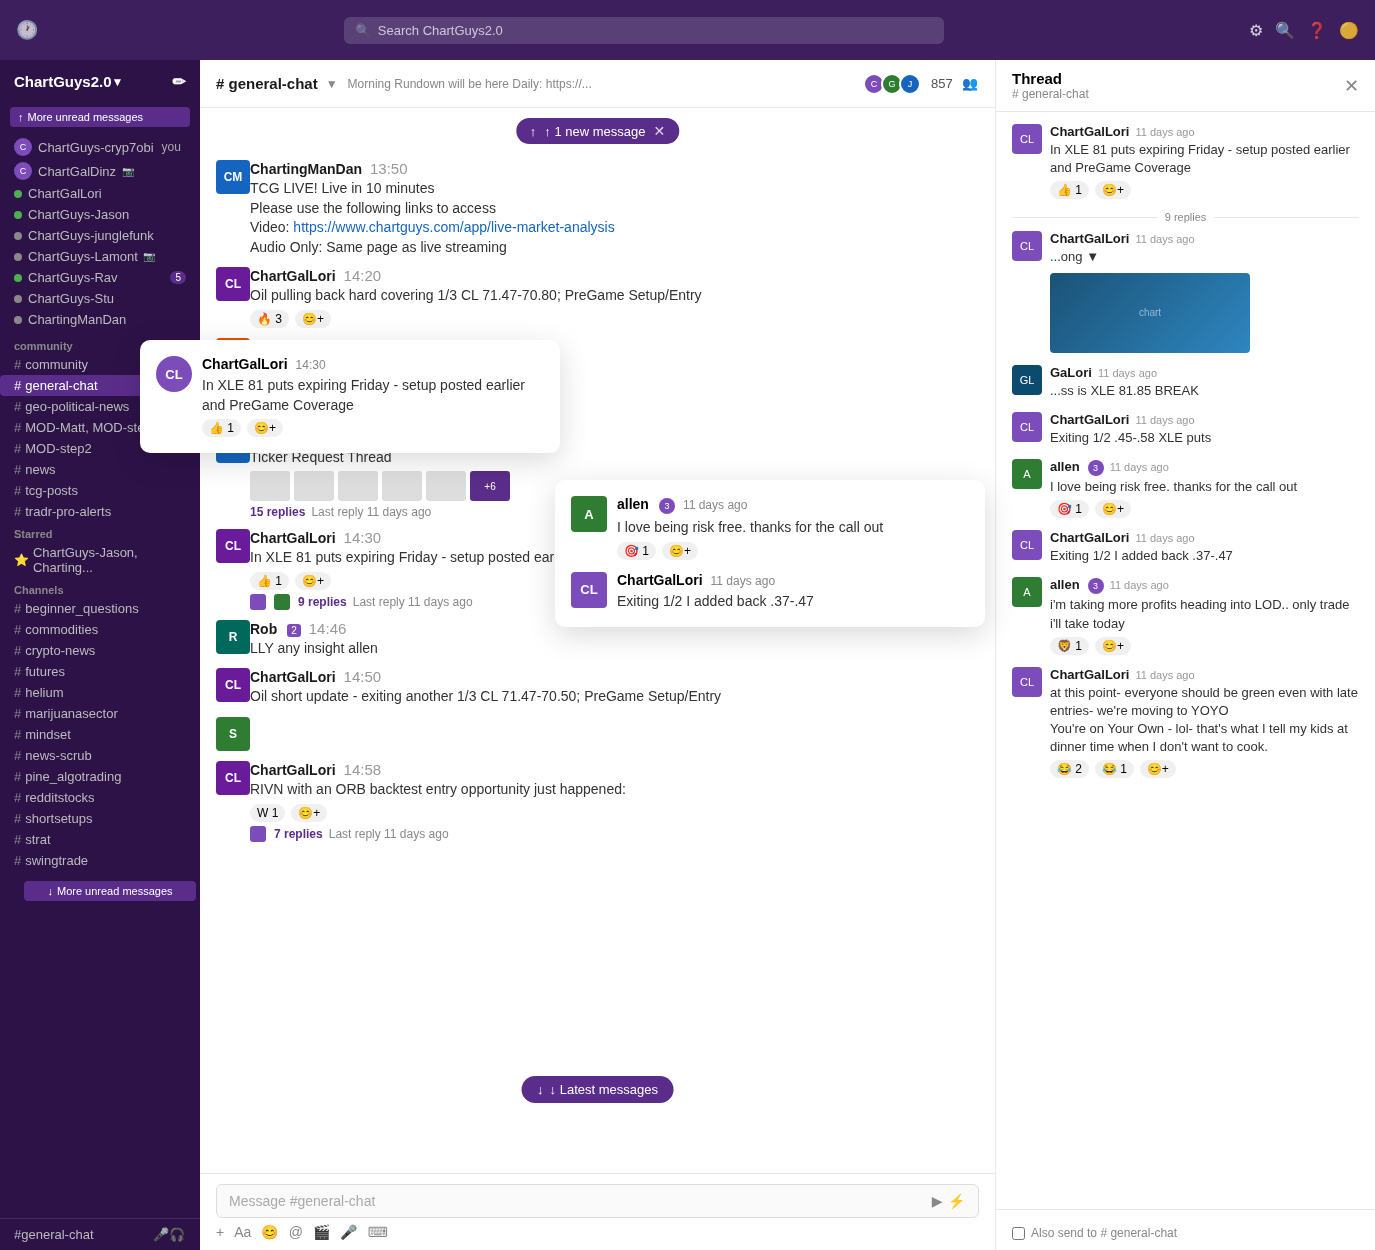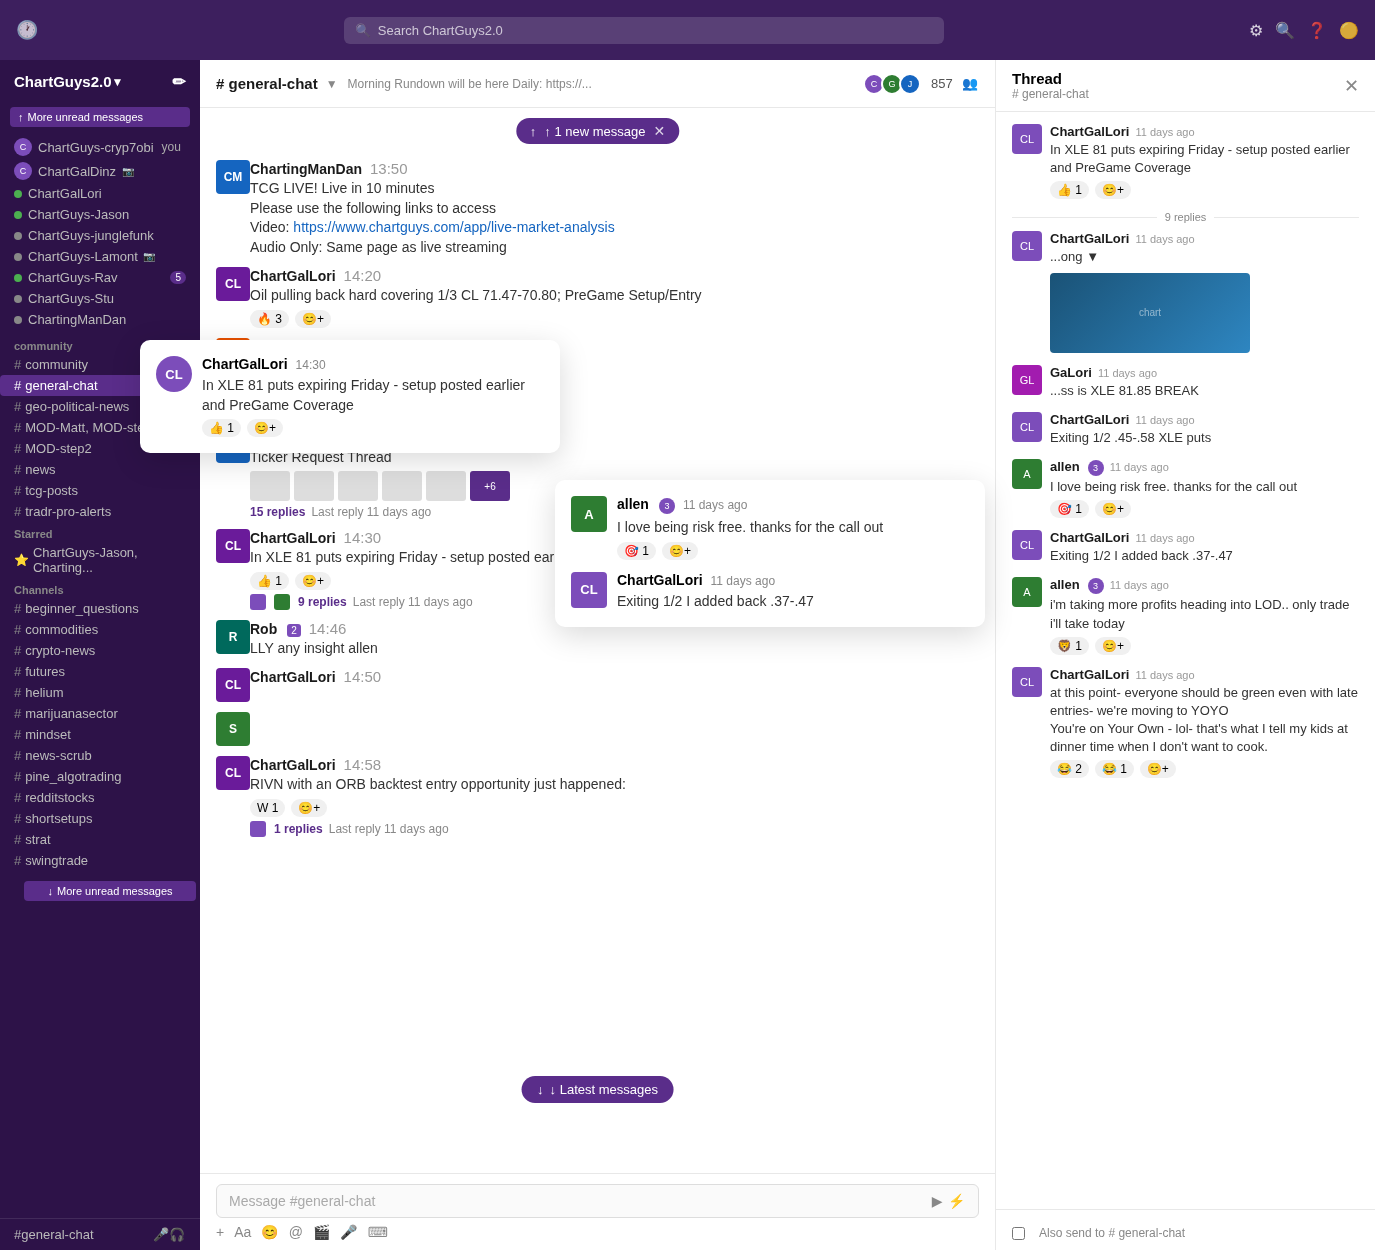--- a/index.html
+++ b/index.html
@@ -523,21 +523,21 @@
       border-radius: 6px;
       padding: 8px 12px;
       font-size: 13px;
       color: #999;
       background: #fafafa;
     }
 
     .also-send {
       display: flex;
       align-items: flex-end;
-      gap: 14px;
+      gap: 6px;
       margin-top: 6px;
       font-size: 12px;
       color: #888;
     }
 
     .chart-image-placeholder {
       width: 200px;
       height: 80px;
       background: linear-gradient(135deg, #1a5276, #2e86c1);
       border-radius: 4px;
@@ -959,20 +959,21 @@
           </div>
         </div>
 
         <div class="message-row">
           <div class="msg-avatar purple">CL</div>
           <div class="msg-content">
             <div class="msg-header">
               <span class="msg-author">ChartGalLori</span>
               <span class="msg-time">14:50</span>
             </div>
+            <div class="msg-text">Oil short update - exiting another 1/3 CL 71.47-70.50; PreGame Setup/Entry</div>
           </div>
         </div>
 
         <div class="message-row">
           <div class="msg-avatar green">S</div>
           <div class="msg-content">
           </div>
         </div>
 
         <div class="message-row">
@@ -982,21 +983,21 @@
               <span class="msg-author">ChartGalLori</span>
               <span class="msg-time">14:58</span>
             </div>
             <div class="msg-text">RIVN with an ORB backtest entry opportunity just happened:</div>
             <div class="reactions">
               <div class="reaction">W 1</div>
               <div class="reaction">😊+</div>
             </div>
             <div class="reply-info">
               <div class="reply-mini-avatar"></div>
-              <span style="color:#5a2d8a;font-weight:600;">1 replies</span>
+              <span style="color:#5a2d8a;font-weight:600;">7 replies</span>
               <span style="color:#888;">Last reply 11 days ago</span>
             </div>
           </div>
         </div>
 
         <button class="latest-messages-btn">
           <span>↓</span>
           <span>↓ Latest messages</span>
         </button>
       </div>
@@ -1059,21 +1060,21 @@
             <div class="thread-msg-header">
               <span class="thread-msg-author">ChartGalLori</span>
               <span class="thread-msg-time">11 days ago</span>
             </div>
             <div class="thread-msg-text">...ong ▼</div>
             <div class="chart-image-placeholder">chart</div>
           </div>
         </div>
 
         <div class="thread-msg-row">
-          <div class="thread-msg-avatar" style="background:#a21caf;">GL</div>
+          <div class="thread-msg-avatar" style="background:#0c4a6e;">GL</div>
           <div class="thread-msg-content">
             <div class="thread-msg-header">
               <span class="thread-msg-author">GaLori</span>
               <span class="thread-msg-time">11 days ago</span>
             </div>
             <div class="thread-msg-text">...ss is XLE 81.85 BREAK</div>
           </div>
         </div>
 
         <div class="thread-msg-row">

